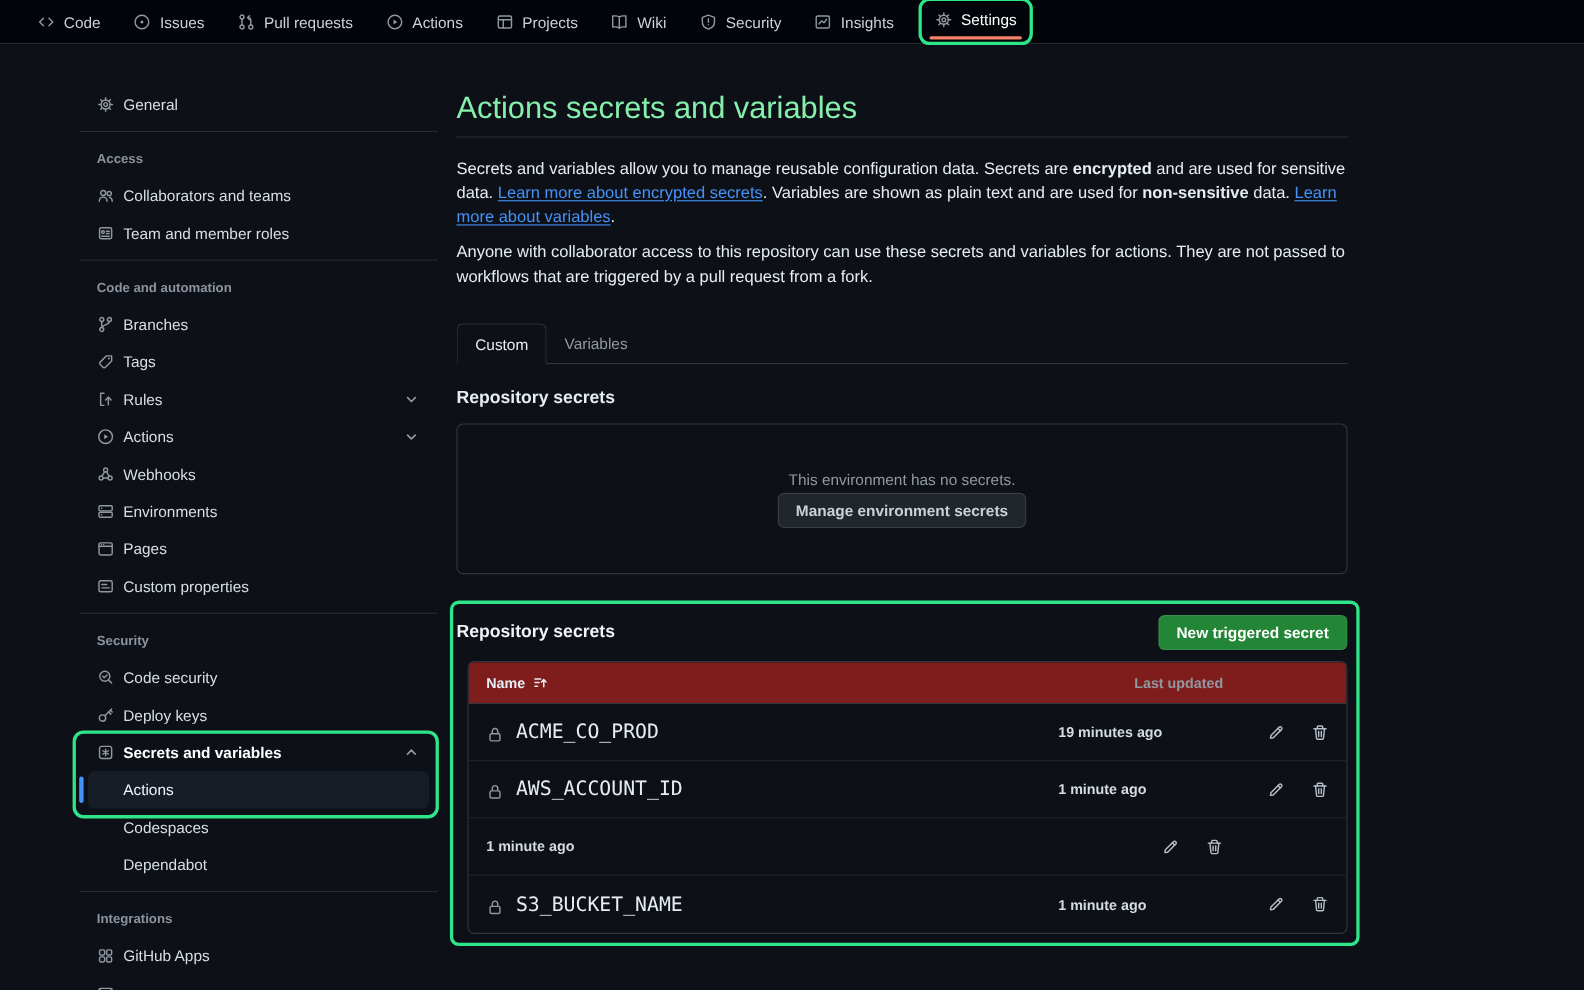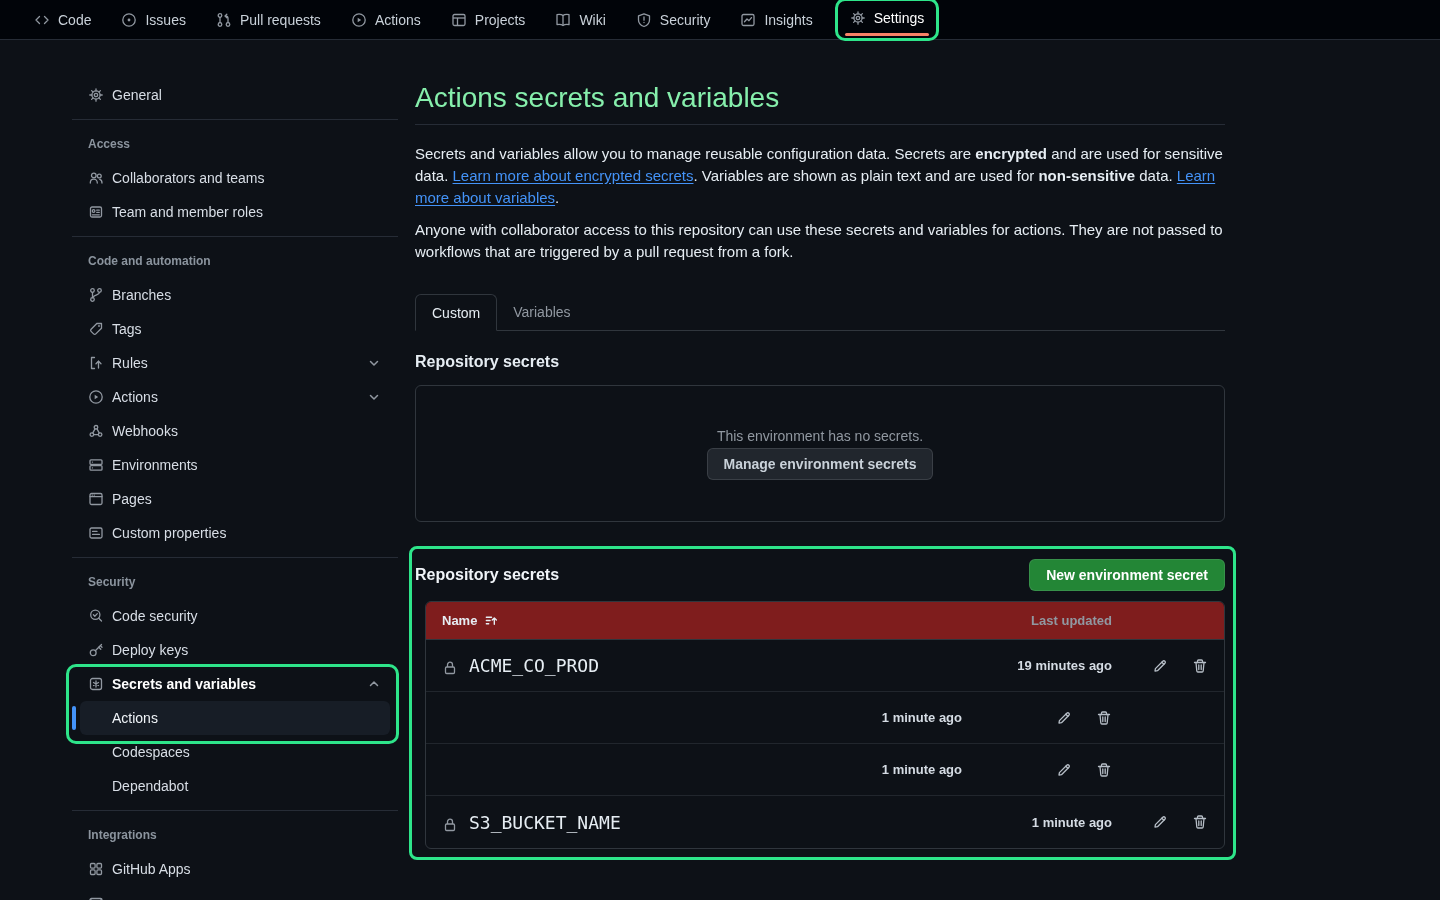--- a/index.html
+++ b/index.html
@@ -104,21 +104,21 @@
   }
   .t-name-h{display:flex;align-items:center;gap:7px;font-size:13px;font-weight:700;color:#e6edf3;}
   .t-updated-h{text-align:right;font-size:13px;font-weight:600;color:#9198a1;}
   .t-row{
     height:52px;display:grid;grid-template-columns:1fr 150px 96px;align-items:center;
     padding:0 16px;border-bottom:1px solid #21262d;
   }
   .t-row:last-child{border-bottom:none;}
   .secret-name{display:flex;align-items:flex-end;gap:11px;
     font-family:"DejaVu Sans Mono","Liberation Mono",monospace;font-size:18px;color:#e6edf3;}
-  .updated{text-align:right;font-size:13px;font-weight:600;color:#d5dce4;}
+  .updated{font-size:13px;font-weight:600;color:#d5dce4;}
   .row-actions{display:flex;justify-content:flex-end;gap:24px;}
   .icon-btn{background:none;border:none;padding:0;color:#b6bec7;cursor:pointer;}
 </style>
 </head>
 <body>
 
 <header class="topnav">
   <div class="nav-item">
     <svg class="ic" width="16" height="16" viewBox="0 0 16 16" fill="none" stroke="currentColor" stroke-width="1.3" stroke-linecap="round" stroke-linejoin="round">
         <path d="M5.5 4.5 L2 8 L5.5 11.5 M10.5 4.5 L14 8 L10.5 11.5"></path>
@@ -376,21 +376,21 @@
   <h3 class="section-h">Repository secrets</h3>
   <div class="env-box">
     <div class="env-empty">This environment has no secrets.</div>
     <button class="btn btn-default">Manage environment secrets</button>
   </div>
 
   <section class="repo-section">
     <div class="annot repo-annot"></div>
     <div class="repo-head">
       <span class="repo-title">Repository secrets</span>
-      <button class="btn btn-primary">New environment secret</button>
+      <button class="btn btn-primary">New triggered secret</button>
     </div>
 
     <div class="secrets-table">
       <div class="t-head">
         <div class="t-name-h">
           <span>Name</span>
           <svg width="15" height="15" viewBox="0 0 16 16" fill="none" stroke="currentColor" stroke-width="1.5" stroke-linecap="round" stroke-linejoin="round">
               <path d="M2.5 4.5 H8 M2.5 8 H6.5 M2.5 11.5 H5"></path>
               <path d="M11 12 V5.2 M8.8 7.4 L11 5.2 L13.2 7.4"></path>
             </svg>
@@ -420,20 +420,27 @@
                 <path d="M2.5 4.5 H13.5"></path>
                 <path d="M5.5 4.5 V3 C5.5 2.4 5.9 2 6.5 2 H9.5 C10.1 2 10.5 2.4 10.5 3 V4.5"></path>
                 <path d="M4 4.5 L4.8 13 C4.9 13.6 5.3 14 5.9 14 H10.1 C10.7 14 11.1 13.6 11.2 13 L12 4.5"></path>
                 <path d="M6.8 7 V11.5 M9.2 7 V11.5"></path>
               </svg>
             </button>
         </div>
       </div>
 
       <div class="t-row">
+        <div class="secret-name">
+          <svg class="ic" width="16" height="16" viewBox="0 0 16 16" fill="none" stroke="currentColor" stroke-width="1.3" stroke-linejoin="round">
+              <rect x="3.5" y="7" width="9" height="6.5" rx="1.2"></rect>
+              <path d="M5.5 7 V4.8 C5.5 3.3 6.6 2.2 8 2.2 C9.4 2.2 10.5 3.3 10.5 4.8 V7"></path>
+            </svg>
+          <span>AWS_ACCOUNT_ID</span>
+        </div>
         <div class="updated">1 minute ago</div>
         <div class="row-actions">
           <button class="icon-btn">
               <svg width="16" height="16" viewBox="0 0 16 16" fill="none" stroke="currentColor" stroke-width="1.3" stroke-linecap="round" stroke-linejoin="round">
                 <path d="M3 13 L3.4 10.6 L10.8 3.2 C11.4 2.6 12.3 2.6 12.9 3.2 C13.5 3.8 13.5 4.7 12.9 5.3 L5.5 12.7 L3 13 Z"></path>
                 <path d="M9.8 4.2 L11.9 6.3"></path>
               </svg>
             </button>
           <button class="icon-btn">
               <svg width="16" height="16" viewBox="0 0 16 16" fill="none" stroke="currentColor" stroke-width="1.3" stroke-linecap="round" stroke-linejoin="round">

